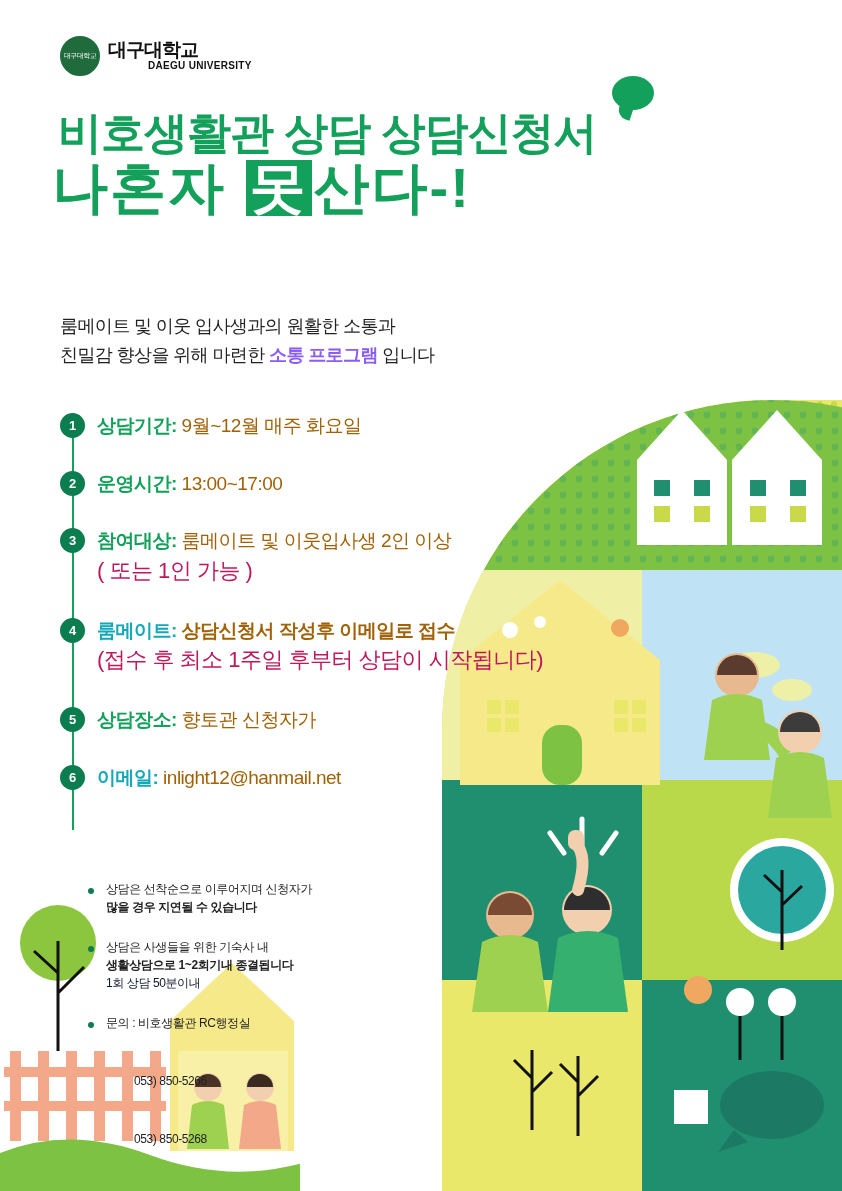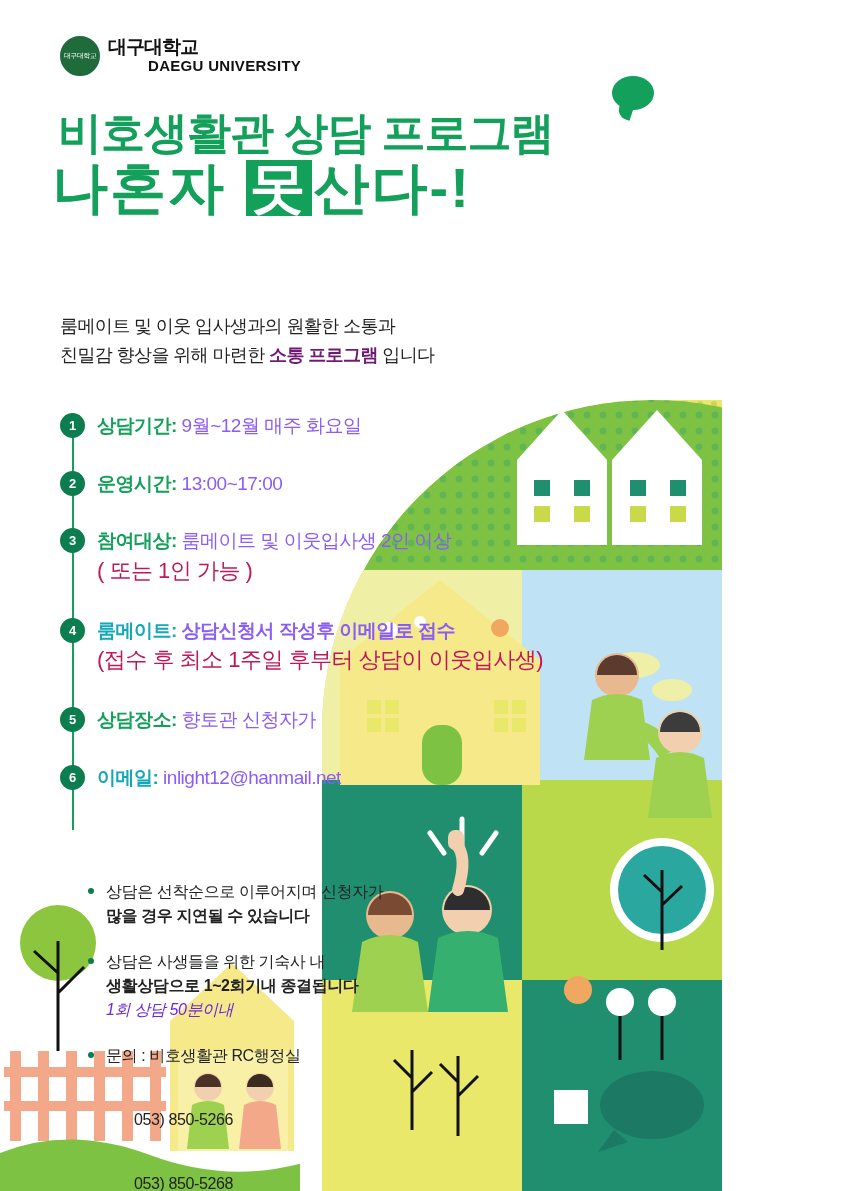--- a/index.html
+++ b/index.html
@@ -5,21 +5,21 @@
   html, body {
     margin: 0;
     padding: 0;
     background: #ffffff;
   }
   body {
     font-family: "Liberation Sans", sans-serif;
   }
   #poster {
     position: relative;
-    width: 722px;
+    width: 842px;
     height: 1191px;
     overflow: hidden;
     background: #ffffff;
   }
 
   
   .logo-area {
     position: absolute;
     left: 60px;
     top: 36px;
@@ -44,21 +44,21 @@
     box-sizing: border-box;
   }
   .logo-text-kr {
     font-size: 19px;
     font-weight: bold;
     color: #111111;
     letter-spacing: -1px;
     line-height: 1.05;
   }
   .logo-text-en {
-    font-size: 15px;
+    font-size: 10px;
     font-weight: bold;
     color: #111111;
     letter-spacing: 0.3px;
     line-height: 1.2;
     padding-left: 40px;
   }
 
   
   .title-1 {
     position: absolute;
@@ -113,21 +113,21 @@
   .lead {
     position: absolute;
     left: 60px;
     top: 312px;
     font-size: 18px;
     color: #222222;
     line-height: 1.6;
     letter-spacing: -0.6px;
   }
   .lead .accent {
-    color: #701a75;
+    color: #8b5cf6;
     font-weight: bold;
   }
 
   
   .steps {
     position: absolute;
     left: 60px;
     top: 412px;
     width: 520px;
   }
@@ -170,21 +170,21 @@
     letter-spacing: -0.5px;
   }
   .step-label {
     color: #13a05a;
     font-weight: bold;
   }
   .step-label.teal {
     color: #15a8b8;
   }
   .step-value {
-    color: #8b5cf6;
+    color: #a16207;
   }
   .step-value.bold {
     font-weight: bold;
   }
   .step-sub {
     display: block;
     font-size: 22px;
     color: #be185d;
     letter-spacing: -0.5px;
   }
@@ -193,41 +193,40 @@
   .notes {
     position: absolute;
     left: 88px;
     top: 880px;
     width: 420px;
   }
   .note {
     position: relative;
     padding-left: 18px;
     margin-bottom: 22px;
-    font-size: 16px;
+    font-size: 12px;
     line-height: 1.5;
     color: #222222;
     letter-spacing: -0.4px;
   }
   .note:before {
     content: "";
     position: absolute;
     left: 0;
     top: 8px;
     width: 6px;
     height: 6px;
     border-radius: 50%;
     background: #0b7d4f;
   }
   .note .b {
     font-weight: bold;
   }
   .note .green {
-    color: #6d28d9;
-    font-style: italic;
+    color: #0f172a;
   }
   .note .indent {
     display: block;
     padding-left: 28px;
     margin-top: 40px;
   }
 
   
   .art {
     position: absolute;
@@ -407,21 +406,21 @@
     <div class="logo-seal">
       <span>대구대학교</span>
     </div>
     <div>
       <div class="logo-text-kr">대구대학교</div>
       <div class="logo-text-en">DAEGU UNIVERSITY</div>
     </div>
   </div>
 
   <div class="speech-dot"></div>
-  <div class="title-1">비호생활관 상담 프로그램</div>
+  <div class="title-1">비호생활관 상담 상담신청서</div>
   <div class="title-2">
     <span>나혼자 </span><span class="boxed">못</span><span>산다-!</span>
   </div>
 
   <div class="lead">
     <div>룸메이트 및 이웃 입사생과의 원활한 소통과</div>
     <div><span>친밀감 향상을 위해 마련한 </span><span class="accent">소통 프로그램</span><span> 입니다</span></div>
   </div>
 
   <div class="steps">
@@ -446,21 +445,21 @@
       <div class="step-body">
         <span class="step-label">참여대상:</span><span class="step-value"> 룸메이트 및 이웃입사생 2인 이상</span>
         <span class="step-sub">( 또는 1인 가능 )</span>
       </div>
     </div>
 
     <div class="step">
       <div class="step-num">4</div>
       <div class="step-body">
         <span class="step-label teal">룸메이트:</span><span class="step-value bold"> 상담신청서 작성후 이메일로 접수</span>
-        <span class="step-sub">(접수 후 최소 1주일 후부터 상담이 이웃입사생)</span>
+        <span class="step-sub">(접수 후 최소 1주일 후부터 상담이 시작됩니다)</span>
       </div>
     </div>
 
     <div class="step">
       <div class="step-num">5</div>
       <div class="step-body">
         <span class="step-label">상담장소:</span><span class="step-value"> 향토관 신청자가</span>
       </div>
     </div>
 

